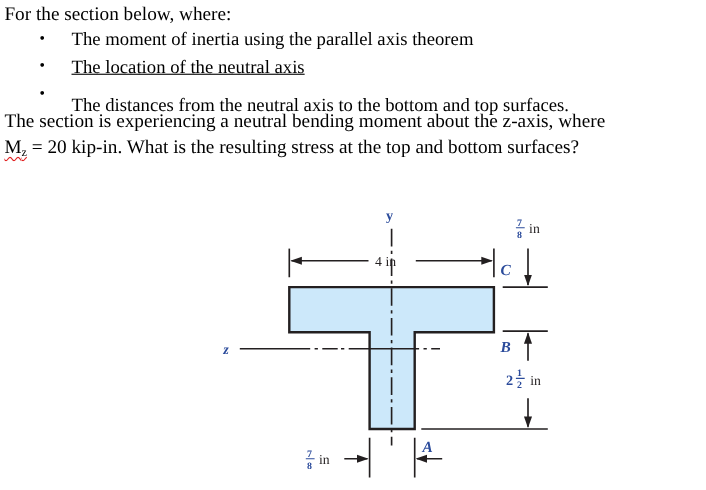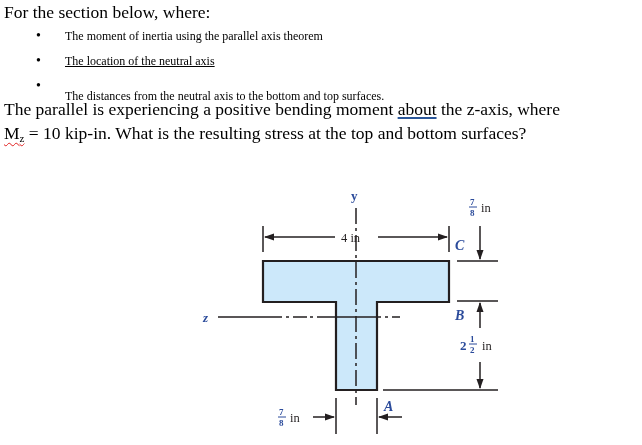--- a/index.html
+++ b/index.html
@@ -1,43 +1,43 @@
 <!DOCTYPE html>
 <html><head>
 <meta charset="utf-8">
 <style>
   html, body { margin: 0; padding: 0; background: #ffffff; }
   body { width: 642px; height: 445px; position: relative; overflow: hidden;
          font-family: "Liberation Serif", "DejaVu Serif", serif; color: #000; }
   .line { position: absolute; left: 4px; font-size: 17.5px; line-height: 22px; white-space: nowrap; }
   .bullet { position: absolute; left: 36px; font-size: 14px; line-height: 22px; }
-  .bline { position: absolute; left: 65px; font-size: 12px; line-height: 22px; white-space: nowrap; }
-  .ul-blue { text-decoration: underline; text-decoration-color: #2b579a; text-decoration-thickness: 2px; text-underline-offset: 2px; }
+  .bline { position: absolute; left: 65px; font-size: 17px; line-height: 22px; white-space: nowrap; }
+  .ul-blue { text-decoration-color: #2b579a; text-decoration-thickness: 2px; text-underline-offset: 2px; }
   .squiggle { text-decoration: underline wavy #e02020; text-decoration-thickness: 1px; text-underline-offset: 3px; }
   sub { font-size: 11px; vertical-align: -3px; line-height: 0; }
   svg.fig { position: absolute; left: 0; top: 0; }
   .lbl { font-family: "Liberation Serif", "DejaVu Serif", serif; }
 </style>
 </head>
 <body>
 
 <div class="line" style="top:1px;">For the section below, where:</div>
 
 <div class="bullet" style="top:25px;">•</div>
 <div class="bline" style="top:25px;">The moment of inertia using the parallel axis theorem</div>
 
 <div class="bullet" style="top:50px;">•</div>
 <div class="bline" style="top:50px;text-decoration:underline;">The location of the neutral axis</div>
 
 <div class="bullet" style="top:75px;">•</div>
 <div class="bline" style="top:85px;">The distances from the neutral axis to the bottom and top surfaces.</div>
 
-<div class="line" style="top:98px;"><span>The parallel is experiencing a positive bending moment </span><span class="ul-blue">about</span><span> the z-axis, where</span></div>
+<div class="line" style="top:98px;"><span>The section is experiencing a neutral bending moment </span><span class="ul-blue">about</span><span> the z-axis, where</span></div>
 
-<div class="line" style="top:122px;"><span class="squiggle"><span>M</span><sub>z</sub></span><span> = 10 kip-in. What is the resulting stress at the top and bottom surfaces?</span></div>
+<div class="line" style="top:122px;"><span class="squiggle"><span>M</span><sub>z</sub></span><span> = 20 kip-in. What is the resulting stress at the top and bottom surfaces?</span></div>
 
 <svg class="fig" width="642" height="445" viewBox="0 0 642 445">
   <defs>
     <marker id="arr" viewBox="0 0 10 10" refX="9" refY="5" markerWidth="7" markerHeight="7" orient="auto-start-reverse">
       <path d="M0,1.5 L10,5 L0,8.5 Z" fill="#231f20"></path>
     </marker>
   </defs>
 
   <path d="M263,261 L449,261 L449,302 L377,302 L377,390 L336,390 L336,302 L263,302 Z" fill="#cce8fa" stroke="#231f20" stroke-width="2.2"></path>
 

